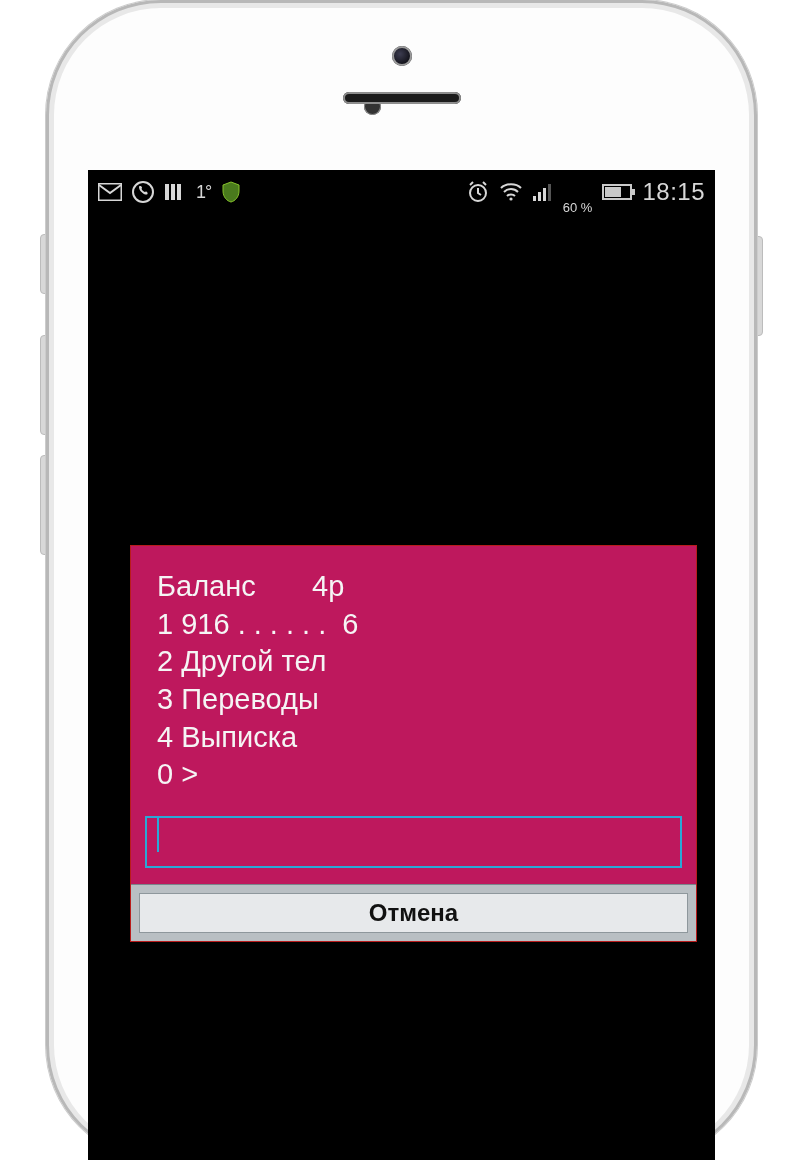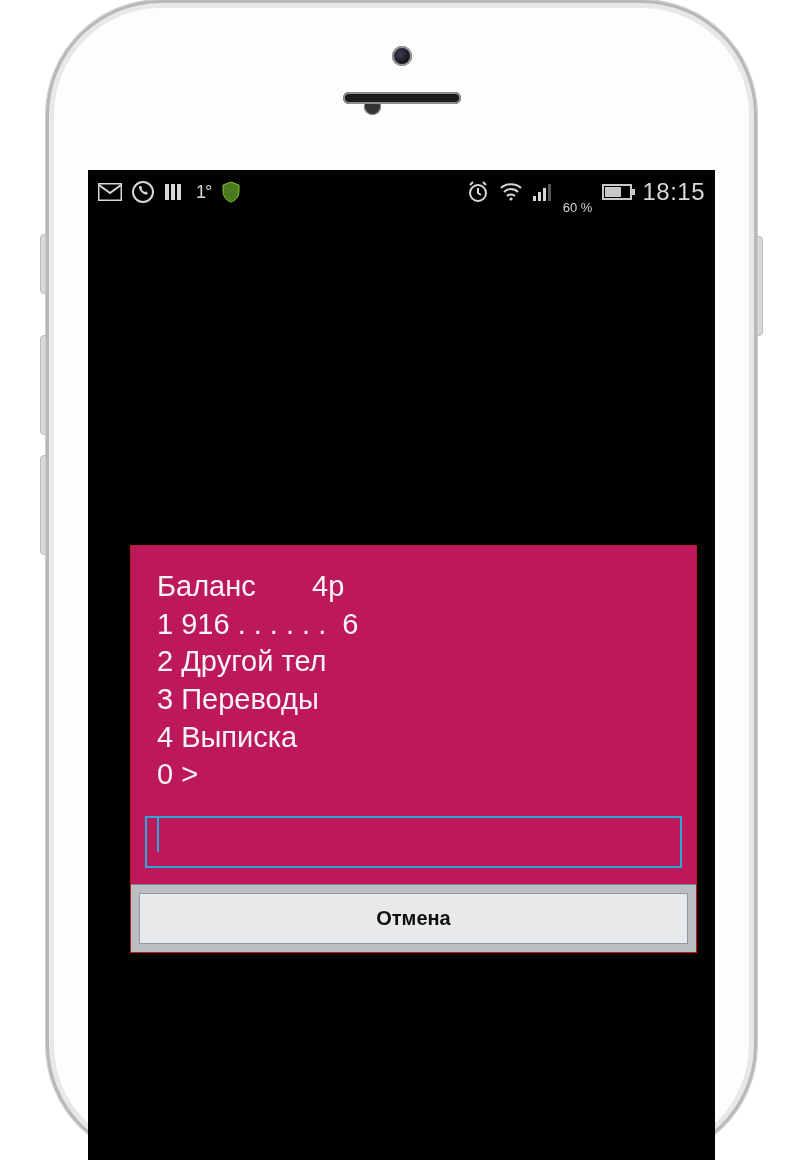--- a/index.html
+++ b/index.html
@@ -139,24 +139,24 @@
 
   .dialog-actions {
     display: flex;
     gap: 8px;
     padding: 8px;
     background: #b9bfc3;
     border-top: 1px solid #7a868c;
   }
   .dialog-actions button {
     flex: 1;
-    height: 51px;
+    height: 40px;
     background: #e7e9eb;
     border: 1px solid #8e979c;
-    font-size: 20px;
+    font-size: 24px;
     font-weight: bold;
     color: #111;
     cursor: pointer;
   }
 
   
   .cursor {
     display: inline-block;
     width: 2px; height: 34px;
     background: #2aa8d6;

